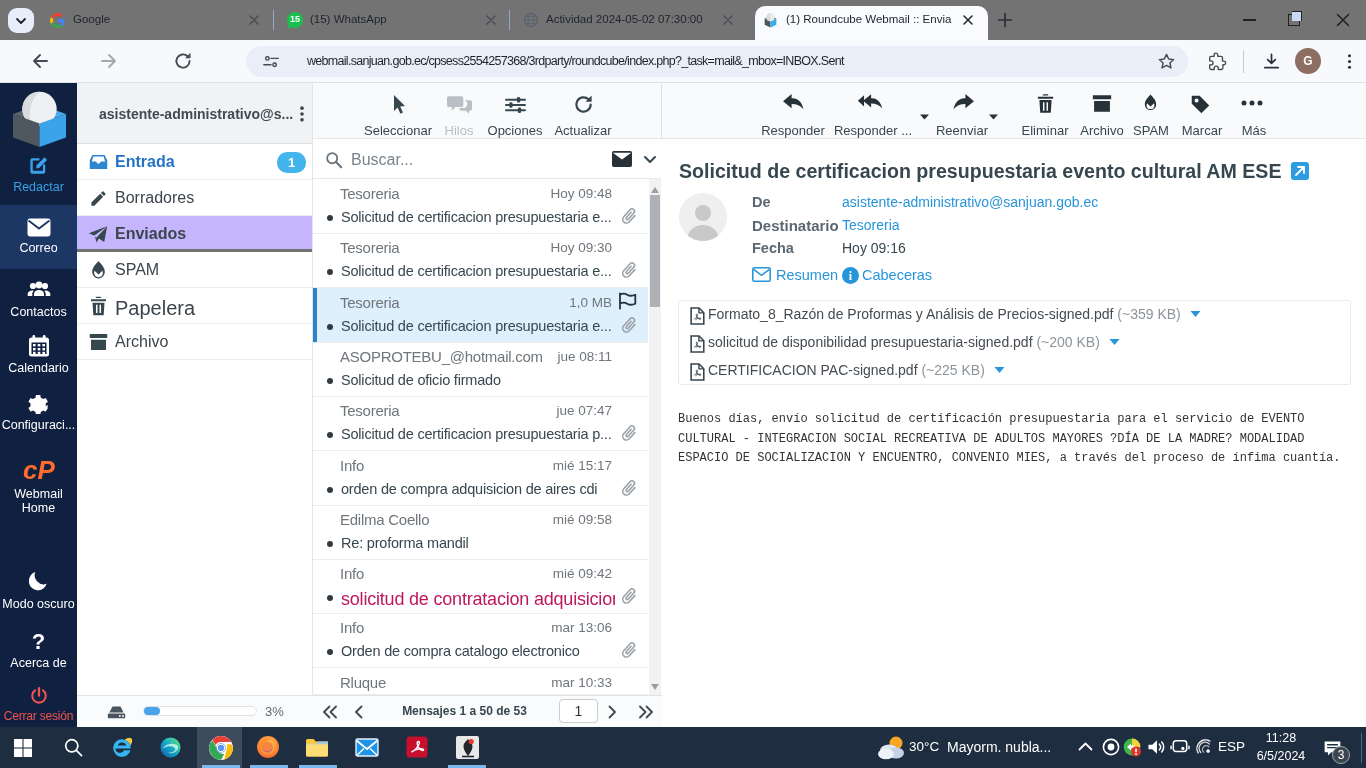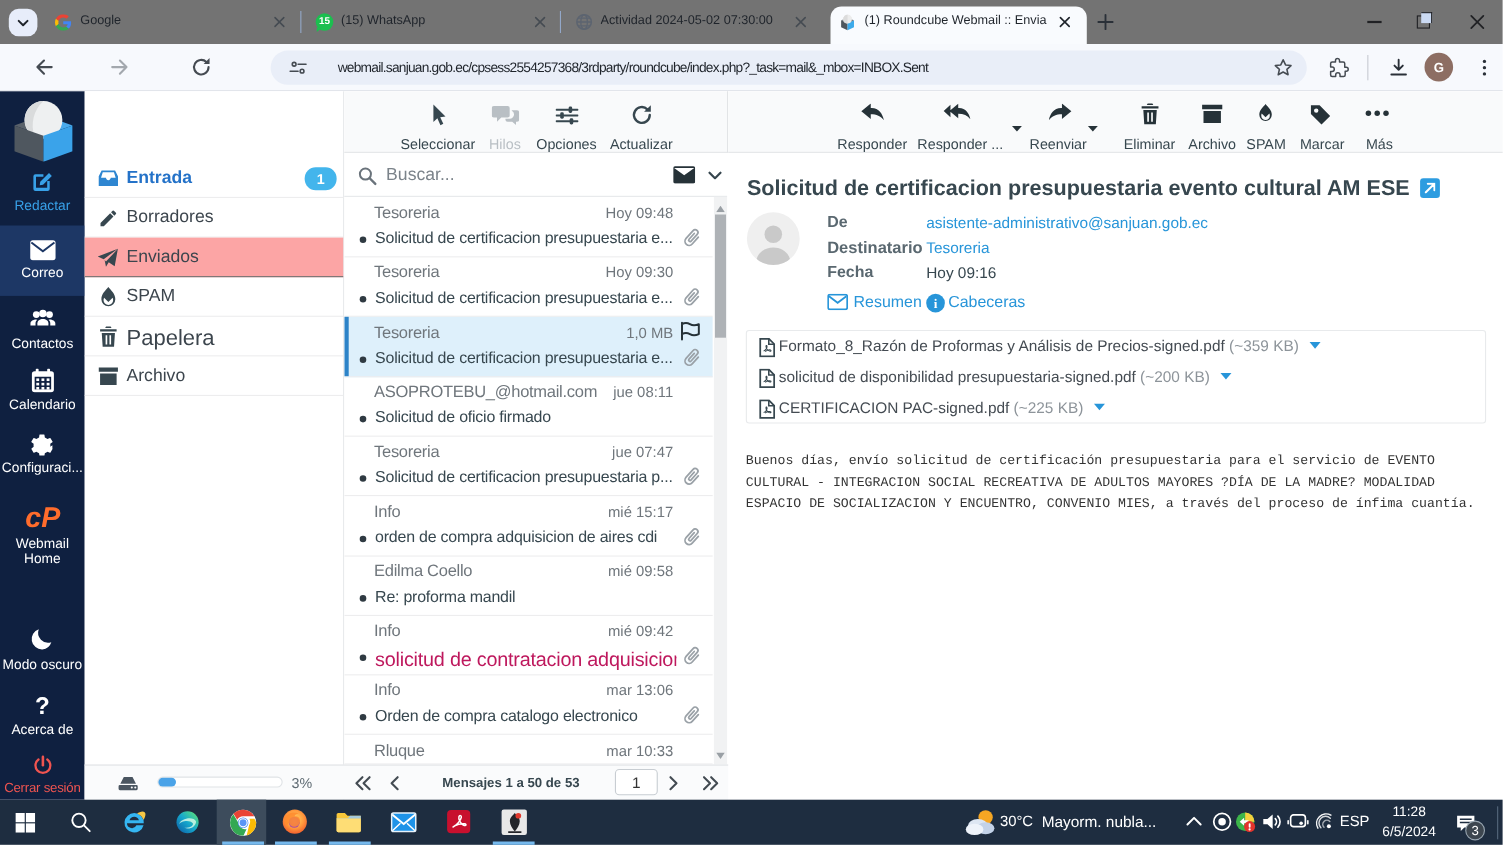--- a/index.html
+++ b/index.html
@@ -205,35 +205,43 @@
     <div class="a" style="left:0;top:603px;width:77px;">
       <svg style="margin:0 auto;" width="20" height="20" viewBox="0 0 24 24">
           <path d="M12 2.5v9" stroke="#f05450" stroke-width="2.8" stroke-linecap="round" fill="none"></path>
           <path d="M7.2 5.3a8.1 8.1 0 1 0 9.6 0" stroke="#f05450" stroke-width="2.5" fill="none" stroke-linecap="round"></path>
         </svg>
       <div style="font-size:12px;letter-spacing:-0.2px;color:#f05450;margin-top:3px;">Cerrar sesión</div>
     </div>
   </div>
 
   <div class="a" id="folders" style="left:77px;top:0;width:236px;height:644px;background:#fff;border-right:1px solid #e3e5e8;box-sizing:border-box;">
+    <div class="a" style="left:0;top:0;width:235px;height:61px;background:#f1f2f4;border-bottom:1px solid #dcdfe2;box-sizing:border-box;">
+      <div class="a" style="left:22px;top:23px;font-size:14px;font-weight:bold;color:#3f4a52;">asistente-administrativo@s...</div>
+      <svg class="a" style="left:216px;top:22px;" width="18" height="18" viewBox="0 0 20 20">
+          <circle cx="10" cy="3.5" r="2" fill="#37474f"></circle>
+          <circle cx="10" cy="10" r="2" fill="#37474f"></circle>
+          <circle cx="10" cy="16.5" r="2" fill="#37474f"></circle>
+        </svg>
+    </div>
     <div class="a" style="left:0;top:61px;width:235px;height:36px;border-bottom:1px solid #ededee;box-sizing:border-box;">
       <svg class="a" style="left:11px;top:9px;" width="21" height="18" viewBox="0 0 24 20">
           <path fill="#2e86d1" d="M2 8l3-6h14l3 6v10H2zm2.4 1.5h5.1c.3 1.5 1.2 2.5 2.5 2.5s2.2-1 2.5-2.5h5.1L17.8 3.7H6.2z"></path>
         </svg>
       <div class="a" style="left:38px;top:9px;font-size:16px;font-weight:bold;color:#2472c8;">Entrada</div>
       <div class="a" style="left:200px;top:8px;width:29px;height:21px;background:#43b5ec;border-radius:10px;"></div>
       <div class="a" style="left:200px;top:11px;width:29px;text-align:center;font-size:13px;font-weight:bold;color:#fff;">1</div>
     </div>
     <div class="a" style="left:0;top:97px;width:235px;height:36px;border-bottom:1px solid #ededee;box-sizing:border-box;">
       <svg class="a" style="left:12px;top:9px;" width="19" height="19" viewBox="0 0 24 24">
           <path fill="#37474f" d="M3 17.2V21h3.8L17.9 9.9l-3.8-3.8zM20.7 7.1a1 1 0 0 0 0-1.4L18.3 3.3a1 1 0 0 0-1.4 0l-1.8 1.8 3.8 3.8z"></path>
         </svg>
       <div class="a" style="left:38px;top:9px;font-size:16px;color:#3c454d;">Borradores</div>
     </div>
-    <div class="a" style="left:0;top:133px;width:235px;height:36px;background:#fca5a5;border-bottom:1px solid #737373;box-sizing:border-box;">
+    <div class="a" style="left:0;top:133px;width:235px;height:36px;background:#c4b5fd;border-bottom:3px solid #737373;box-sizing:border-box;font-weight:bold;">
       <svg class="a" style="left:11px;top:9px;" width="20" height="19" viewBox="0 0 24 22">
           <path fill="#37474f" d="M23 1L1 9.5l6.5 2.8zM8.5 13.3l1.5 7.2 3-4.8 6.5 4.3L23 1zM8.5 13.3L23 1 10 15z"></path>
         </svg>
       <div class="a" style="left:38px;top:9px;font-size:16px;color:#3c454d;">Enviados</div>
     </div>
     <div class="a" style="left:0;top:169px;width:235px;height:36px;border-bottom:1px solid #ededee;box-sizing:border-box;">
       <svg class="a" style="left:12px;top:8px;" width="19" height="21" viewBox="0 0 24 26">
           <path fill="#37474f" d="M12 1C9 5 4 8.5 4 15a8 8 0 0 0 16 0C20 8.5 15 5 12 1zm0 20.5A5.5 5.5 0 0 1 6.5 16c0-1 .2-1.9.6-2.8L12 18l4.9-4.8c.4.9.6 1.8.6 2.8A5.5 5.5 0 0 1 12 21.5z"></path>
         </svg>
       <div class="a" style="left:38px;top:9px;font-size:16px;color:#3c454d;">SPAM</div>

